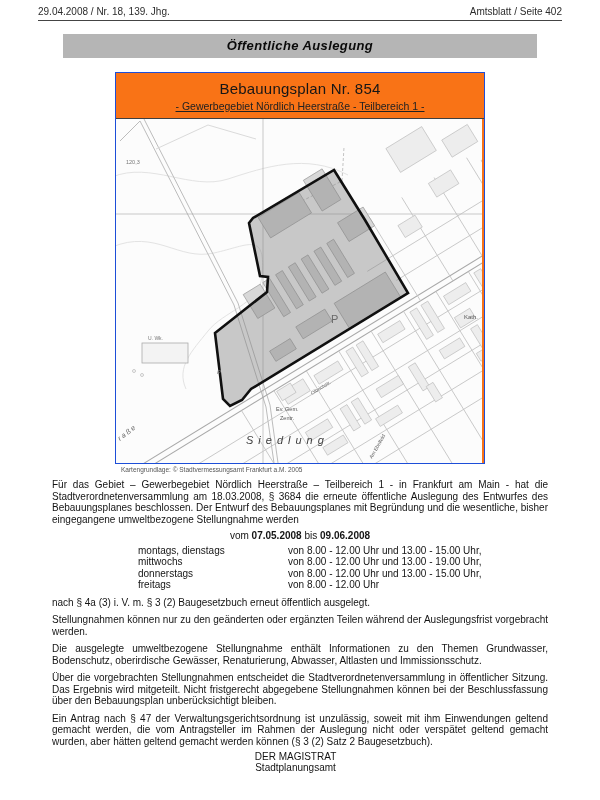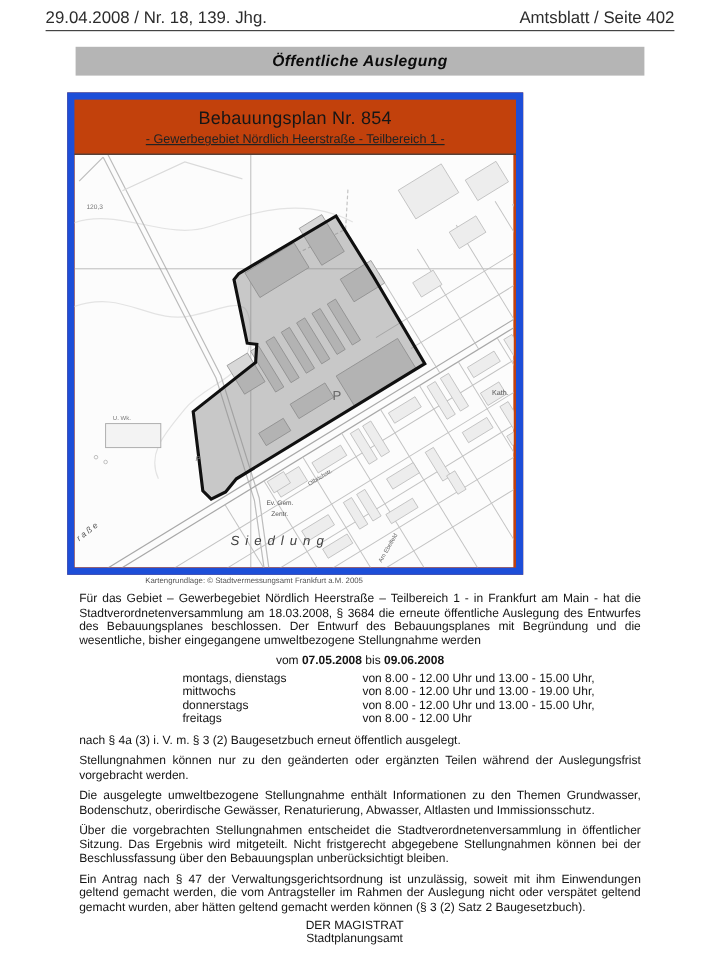--- a/index.html
+++ b/index.html
@@ -5,37 +5,37 @@
   html,body{margin:0;padding:0;}
   body{
     width:600px;height:800px;overflow:hidden;background:#ffffff;
     font-family:"Liberation Sans","DejaVu Sans",sans-serif;color:#1d1d1d;
     -webkit-font-smoothing:antialiased;
   }
   .page{position:relative;width:600px;height:800px;}
 
   
   .hdr{margin:6px 38px 0;display:flex;justify-content:space-between;
-       font-size:14px;color:#2c2c2c;border-bottom:1px solid #444;padding-bottom:3px;}
+       font-size:10px;color:#2c2c2c;border-bottom:1px solid #444;padding-bottom:3px;}
 
   
   .banner{margin:13px 63px 0;background:var(--banner-bg,#b5b5b5);
           text-align:center;font-size:13px;font-weight:bold;color:#0a0a0a;
           padding:4px 0 5px;letter-spacing:.4px;font-style:italic;}
 
   
-  .plan-box{margin:14px 0 0 56px;width:368px;border:6px solid #1d4ed8;background:#c2410c;}
+  .plan-box{margin:14px 0 0 115px;width:368px;border:1px solid #1d4ed8;background:#f97316;}
   .plan-title-block{border-bottom:1px solid #3f3f3f;text-align:center;padding:7px 4px 6px;}
   .plan-title{font-size:15px;color:#161616;letter-spacing:.2px;}
   .plan-subtitle{font-size:10.5px;color:#222;margin-top:3px;text-decoration:underline;}
   .map-wrap{height:344px;overflow:hidden;}
   .credit{margin:2px 0 0 121px;font-size:6.5px;color:#555;}
 
   
-  .content{margin:6px 66px 0;font-size:10px;line-height:11.5px;color:#141414;}
+  .content{margin:6px 52px 0;font-size:10px;line-height:11.5px;color:#141414;}
   .content p{margin:6px 0 0;text-align:justify;}
   .dateline{margin:5px 0 0;text-align:center;}
   .dateline b{font-weight:bold;}
   .locline{margin:3px 0 0;}
   .sched{margin:3px 0 0 86px;}
   .srow{display:flex;}
   .sdays{width:150px;flex:0 0 150px;}
   .signoff{margin:4px 9px 0 0;text-align:center;line-height:11px;}
 
   svg text{font-family:"Liberation Sans","DejaVu Sans",sans-serif;}

